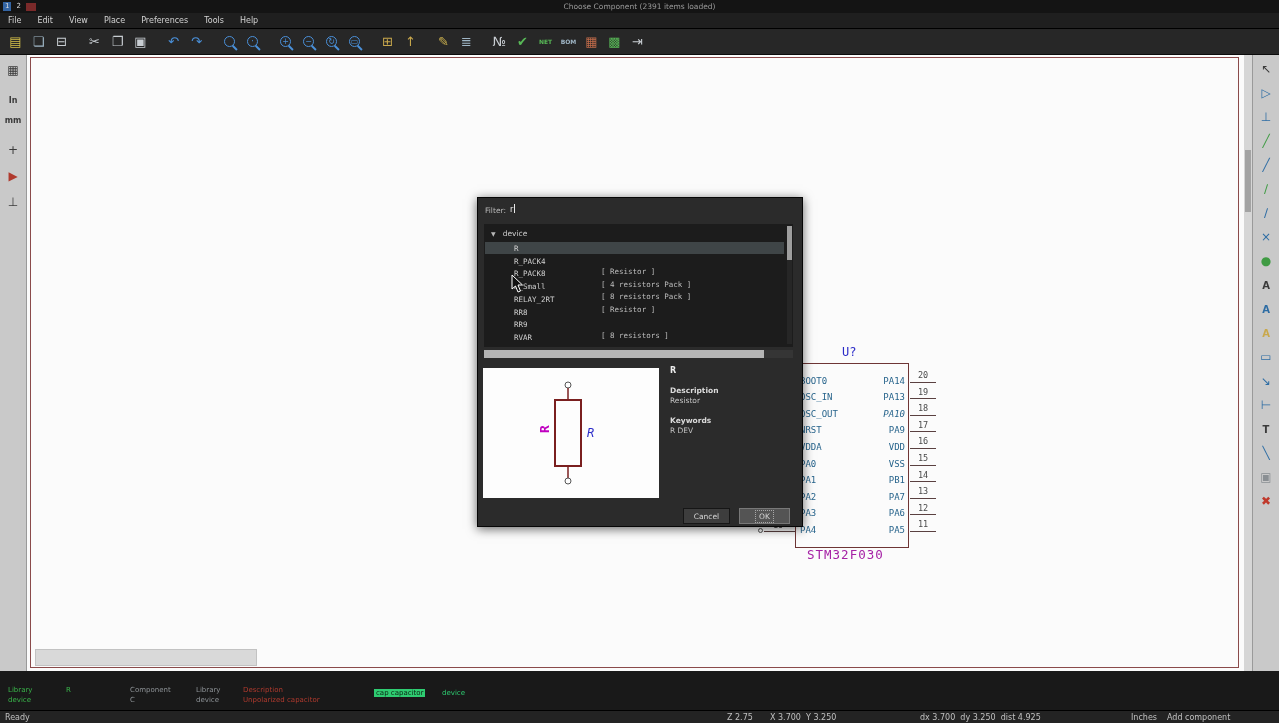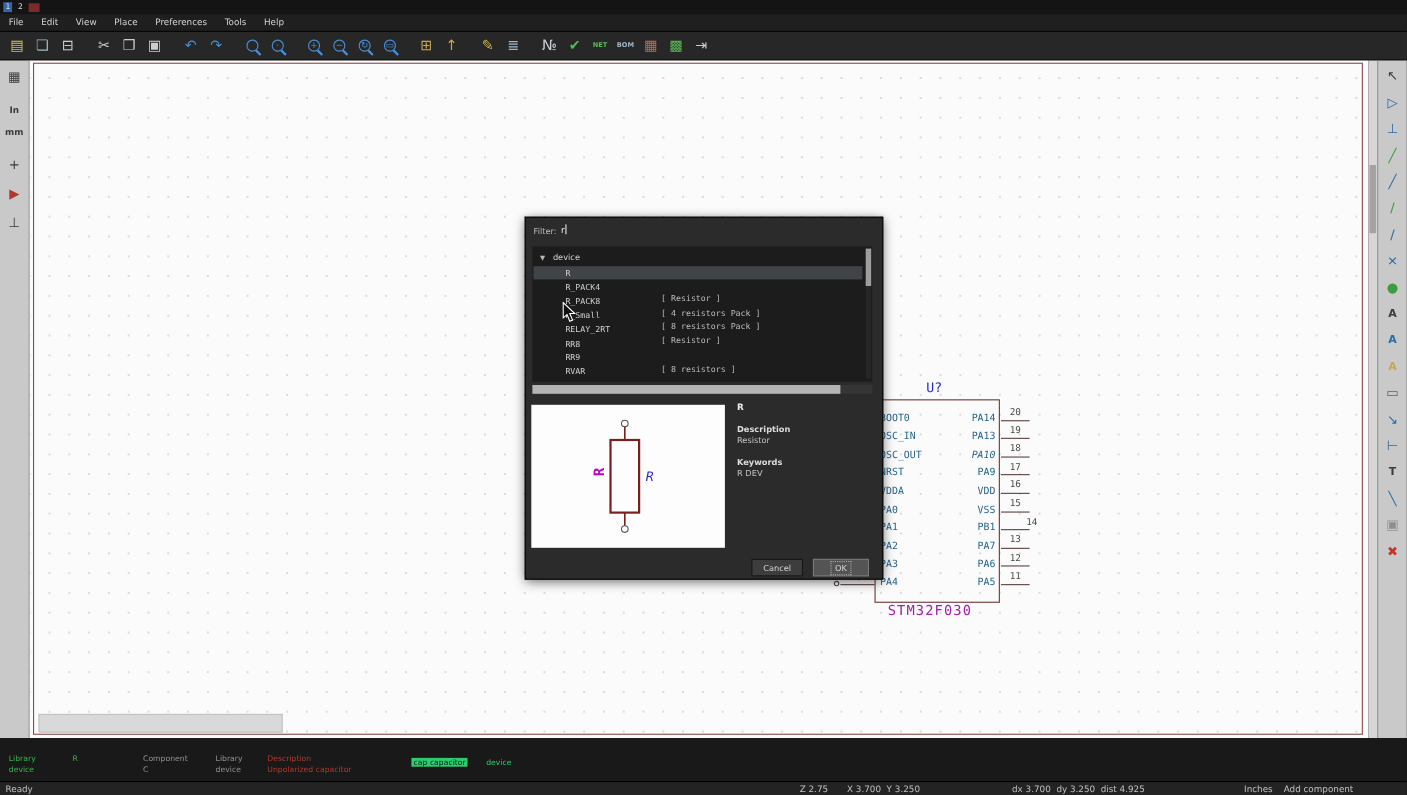--- a/index.html
+++ b/index.html
@@ -101,20 +101,21 @@
 <body>
 
 <div class="win">
 
   <div class="titlebar">
     <div class="ws">
       <span class="w w1">1</span>
       <span class="w">2</span>
       <span class="blk"></span>
     </div>
+    <div class="title">Choose Component (2391 items loaded)</div>
   </div>
 
   <div class="menubar" id="menubar">
       <span class="mi">File</span>
       <span class="mi">Edit</span>
       <span class="mi">View</span>
       <span class="mi">Place</span>
       <span class="mi">Preferences</span>
       <span class="mi">Tools</span>
       <span class="mi">Help</span>
@@ -237,21 +238,21 @@
         <div class="stub" style="top: 376.3px;"></div>
         <div class="pnum" style="top: 365.8px;">17</div>
         <div class="pinr" style="top: 386.9px;">VDD</div>
         <div class="stub" style="top: 392.9px;"></div>
         <div class="pnum" style="top: 382.4px;">16</div>
         <div class="pinr" style="top: 403.5px;">VSS</div>
         <div class="stub" style="top: 409.5px;"></div>
         <div class="pnum" style="top: 399px;">15</div>
         <div class="pinr" style="top: 420.1px;">PB1</div>
         <div class="stub" style="top: 426.1px;"></div>
-        <div class="pnum" style="top: 415.6px; padding-left: 15px;">14</div>
+        <div class="pnum" style="top: 415.6px;">14</div>
         <div class="pinr" style="top: 436.7px;">PA7</div>
         <div class="stub" style="top: 442.7px;"></div>
         <div class="pnum" style="top: 432.2px;">13</div>
         <div class="pinr" style="top: 453.3px;">PA6</div>
         <div class="stub" style="top: 459.3px;"></div>
         <div class="pnum" style="top: 448.8px;">12</div>
         <div class="pinr" style="top: 469.9px;">PA5</div>
         <div class="stub" style="top: 475.9px;"></div>
         <div class="pnum" style="top: 465.4px;">11</div>
       </div>

